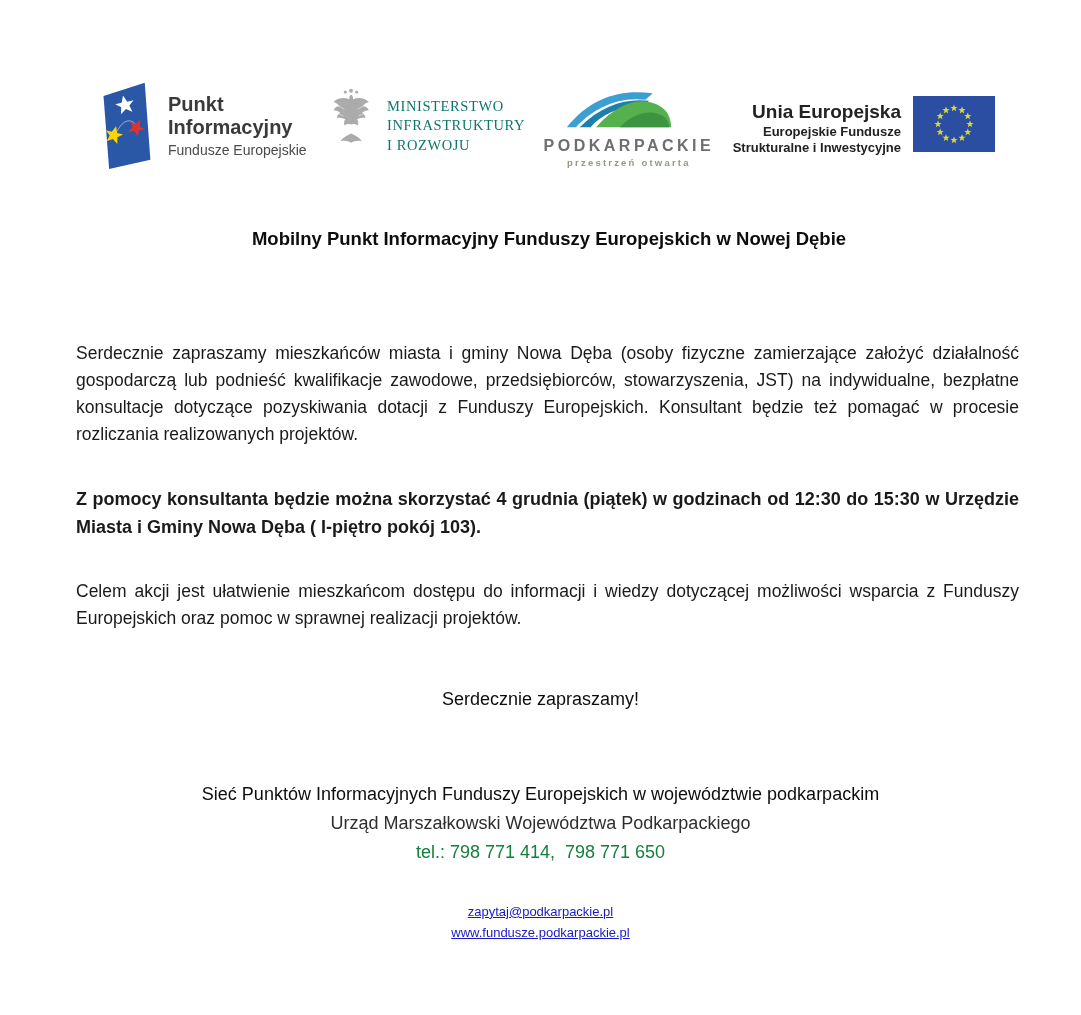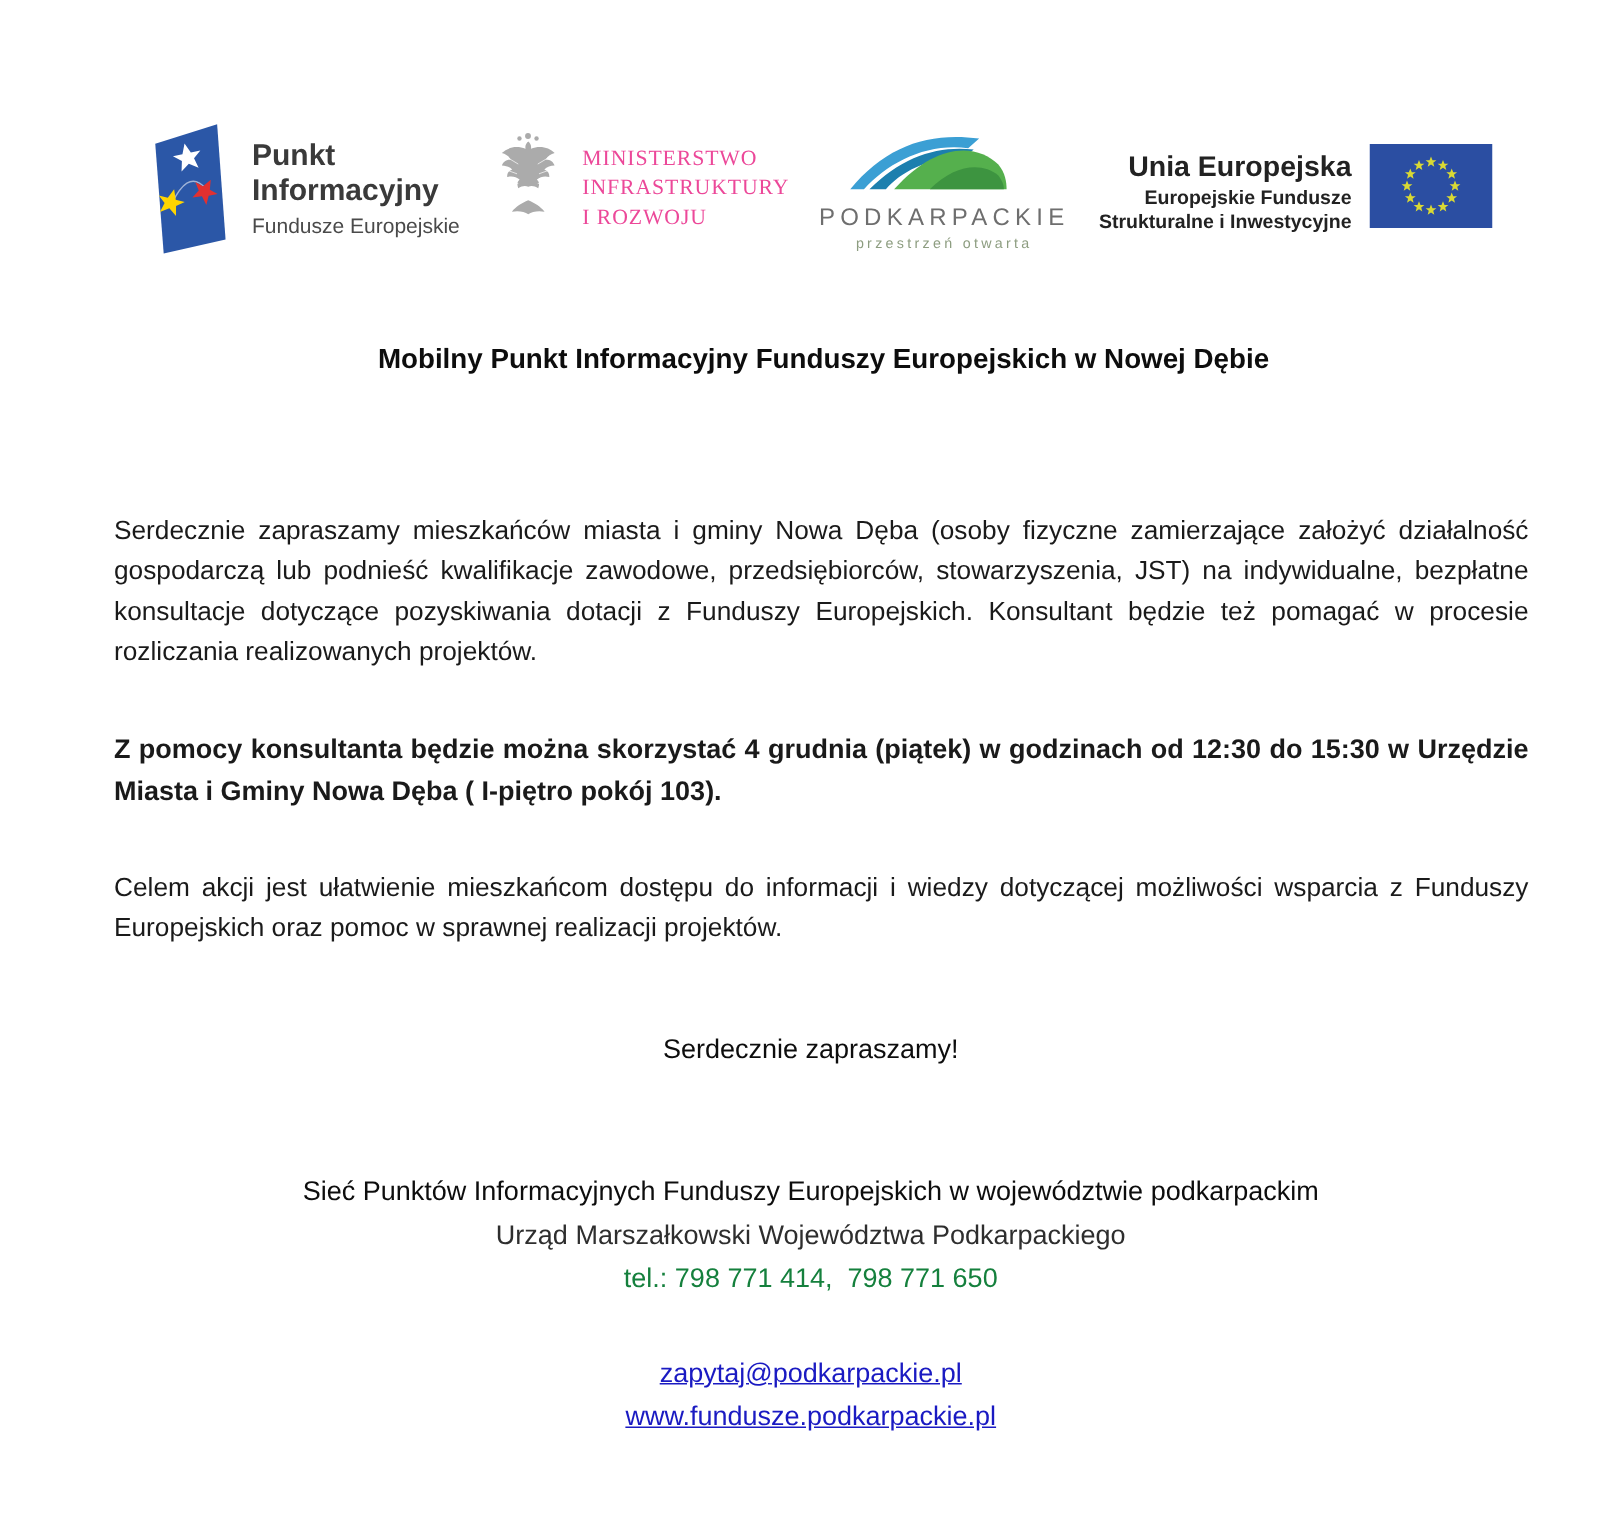--- a/index.html
+++ b/index.html
@@ -21,24 +21,24 @@
   }
   .logo{display:flex;align-items:center;}
 
   .punkt-text{margin-left:12px;line-height:1.12;}
   .punkt-text .l1{font-size:20px;font-weight:bold;color:#3a3a3a;}
   .punkt-text .l3{font-size:14px;color:#4a4a4a;margin-top:5px;}
 
   .ministry-text{
     margin-left:10px;
     font-family:"Liberation Serif","DejaVu Serif",serif;
-    font-size:14.5px;color:#ec4899;line-height:1.35;letter-spacing:0.6px;
-  }
-
-  .podk{display:flex;flex-direction:column;align-items:center;}
+    font-size:14.5px;color:#0f766e;line-height:1.35;letter-spacing:0.6px;
+  }
+
+  .podk{display:flex;flex-direction:column;align-items:center;font-weight:bold;}
   .podk-name{font-size:16px;color:#6e6e6e;letter-spacing:3.5px;margin-top:2px;}
   .podk-tag{font-size:9.5px;color:#8d9d80;letter-spacing:2.2px;margin-top:2px;}
 
   .eu{display:flex;align-items:flex-end;}
   .eu-text{text-align:right;margin-right:12px;line-height:1.25;}
   .eu-text .l1{font-size:19px;font-weight:bold;color:#222;}
   .eu-text .l2{font-size:13px;font-weight:bold;color:#222;}
 
   
   .title{
@@ -55,21 +55,21 @@
   .p-schedule{margin-top:36px;font-weight:bold;font-size:18px;line-height:1.6;}
   .p-goal{margin-top:36px;}
   .closing{
     margin-top:57px;text-align:center;
     font-weight:normal;font-size:18px;color:#0d0d0d;
   }
   .footer{margin-top:70px;text-align:center;font-size:18px;line-height:1.6;}
   .footer .network{font-weight:normal;color:#0d0d0d;}
   .footer .office{color:#2e2e2e;}
   .footer .phone{color:#15803d;white-space:pre-wrap;}
-  .links{margin-top:34px;text-align:center;font-size:18px;line-height:1.65;}
+  .links{margin-top:34px;text-align:center;font-size:13px;line-height:1.65;}
   .links a{color:#1a1ac2;text-decoration:underline;display:inline-block;}
   .links .row{display:block;}
 </style>
 </head>
 <body>
 
 <div class="doc">
 
   <div class="logos">
 

